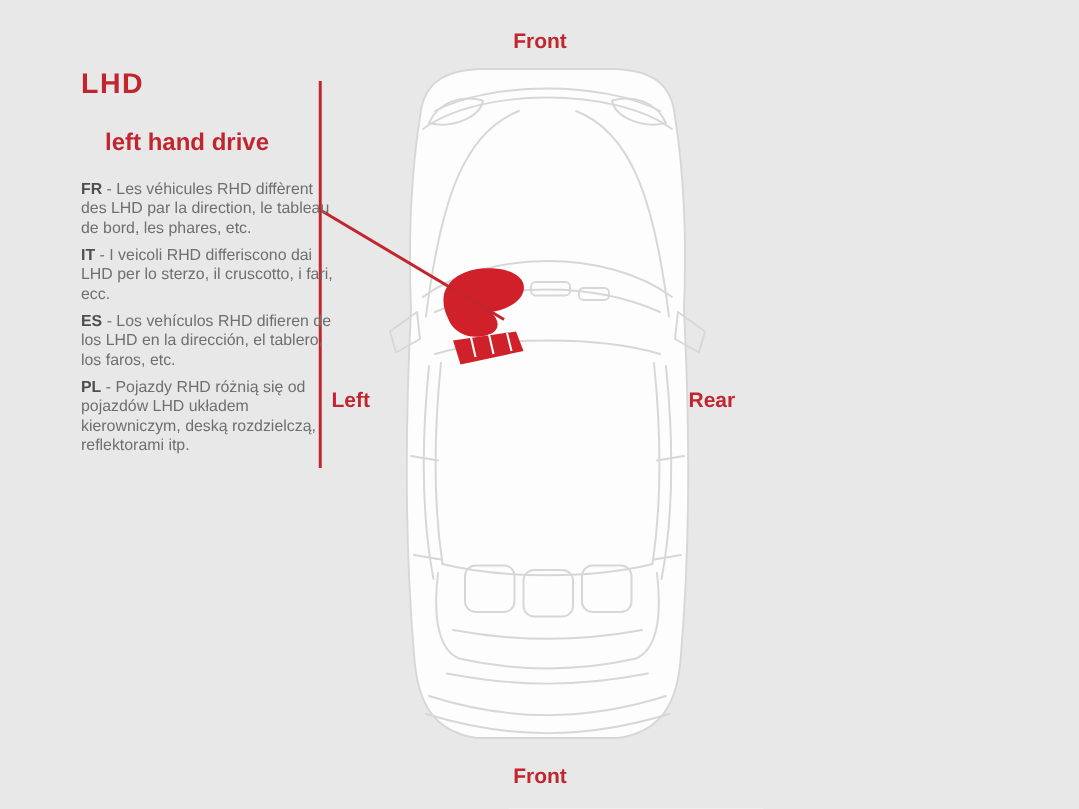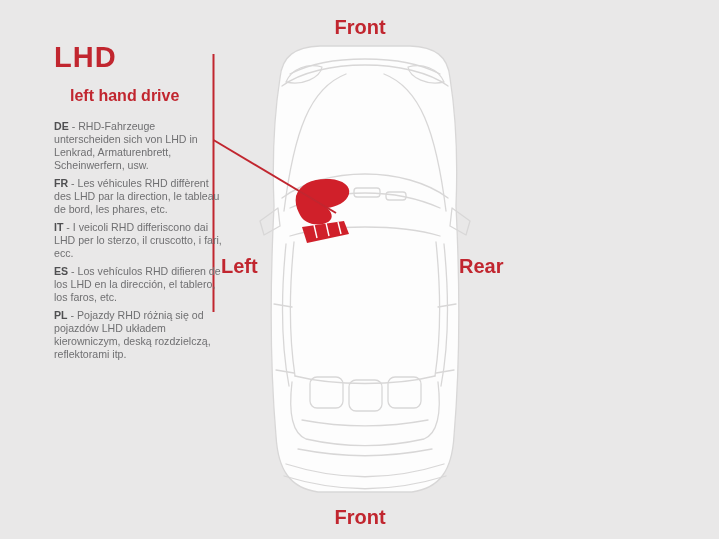--- a/index.html
+++ b/index.html
@@ -11,28 +11,28 @@
     --car-line:#d8d7d7;
   }
   html,body{margin:0;padding:0;}
   body{font-family:"Liberation Sans",sans-serif;background:#fff;}
   .stage{
     position:relative;width:719px;height:539px;background:var(--bg);
     overflow:hidden;
   }
   
   .info-block{position:absolute;left:54px;top:42px;width:170px;}
-  .title{color:var(--accent);font-size:29px;font-weight:700;line-height:30px;letter-spacing:1px;margin:0;}
+  .title{color:var(--accent);font-size:19px;font-weight:700;line-height:30px;letter-spacing:1px;margin:0;}
   .subtitle{color:var(--accent);font-size:16px;font-weight:700;line-height:16px;margin:16px;}
   .desc{font-size:10.6px;line-height:13px;color:var(--body-text);margin:0 0 5px 0;padding:0;}
   .desc:first-of-type{margin-top:9px;}
   .lang{font-weight:700;color:var(--lang-text);}
   .sep{white-space:pre;}
   
-  .dir-label{position:absolute;color:var(--accent);font-size:20px;font-weight:700;line-height:24px;}
+  .dir-label{position:absolute;color:var(--accent);font-size:14px;font-weight:700;line-height:24px;}
   .dir-front{left:360px;top:15px;transform:translateX(-50%);}
   .dir-rear{left:360px;top:505px;transform:translateX(-50%);}
   .dir-left{left:221px;top:254px;}
   .dir-right{left:459px;top:254px;}
   
   .annotation{position:absolute;left:0;top:0;width:719px;height:539px;pointer-events:none;}
   
   .car{position:absolute;left:250px;top:36px;width:230px;height:472px;}
 </style>
 </head>
@@ -101,21 +101,20 @@
 
   <svg class="annotation" viewBox="0 0 719 539" aria-hidden="true">
     <line x1="213.5" y1="54" x2="213.5" y2="312" stroke="var(--accent)" stroke-width="2"></line>
     <line x1="213.5" y1="140" x2="336" y2="213" stroke="var(--accent)" stroke-width="2"></line>
   </svg>
 
   <div class="info-block">
     <h1 class="title">LHD</h1>
     <div class="subtitle">left hand drive</div>
 
-    <p class="desc"><span class="lang">DE</span><span class="sep"> - </span><span>RHD-Fahrzeuge unterscheiden sich von LHD in Lenkrad, Armaturenbrett, Scheinwerfern, usw.</span></p>
     <p class="desc"><span class="lang">FR</span><span class="sep"> - </span><span>Les véhicules RHD diffèrent des LHD par la direction, le tableau de bord, les phares, etc.</span></p>
     <p class="desc"><span class="lang">IT</span><span class="sep"> - </span><span>I veicoli RHD differiscono dai LHD per lo sterzo, il cruscotto, i fari, ecc.</span></p>
     <p class="desc"><span class="lang">ES</span><span class="sep"> - </span><span>Los vehículos RHD difieren de los LHD en la dirección, el tablero, los faros, etc.</span></p>
     <p class="desc"><span class="lang">PL</span><span class="sep"> - </span><span>Pojazdy RHD różnią się od pojazdów LHD układem kierowniczym, deską rozdzielczą, reflektorami itp.</span></p>
   </div>
 
   <div class="dir-label dir-front">Front</div>
   <div class="dir-label dir-left">Left</div>
   <div class="dir-label dir-right">Rear</div>
   <div class="dir-label dir-rear">Front</div>

